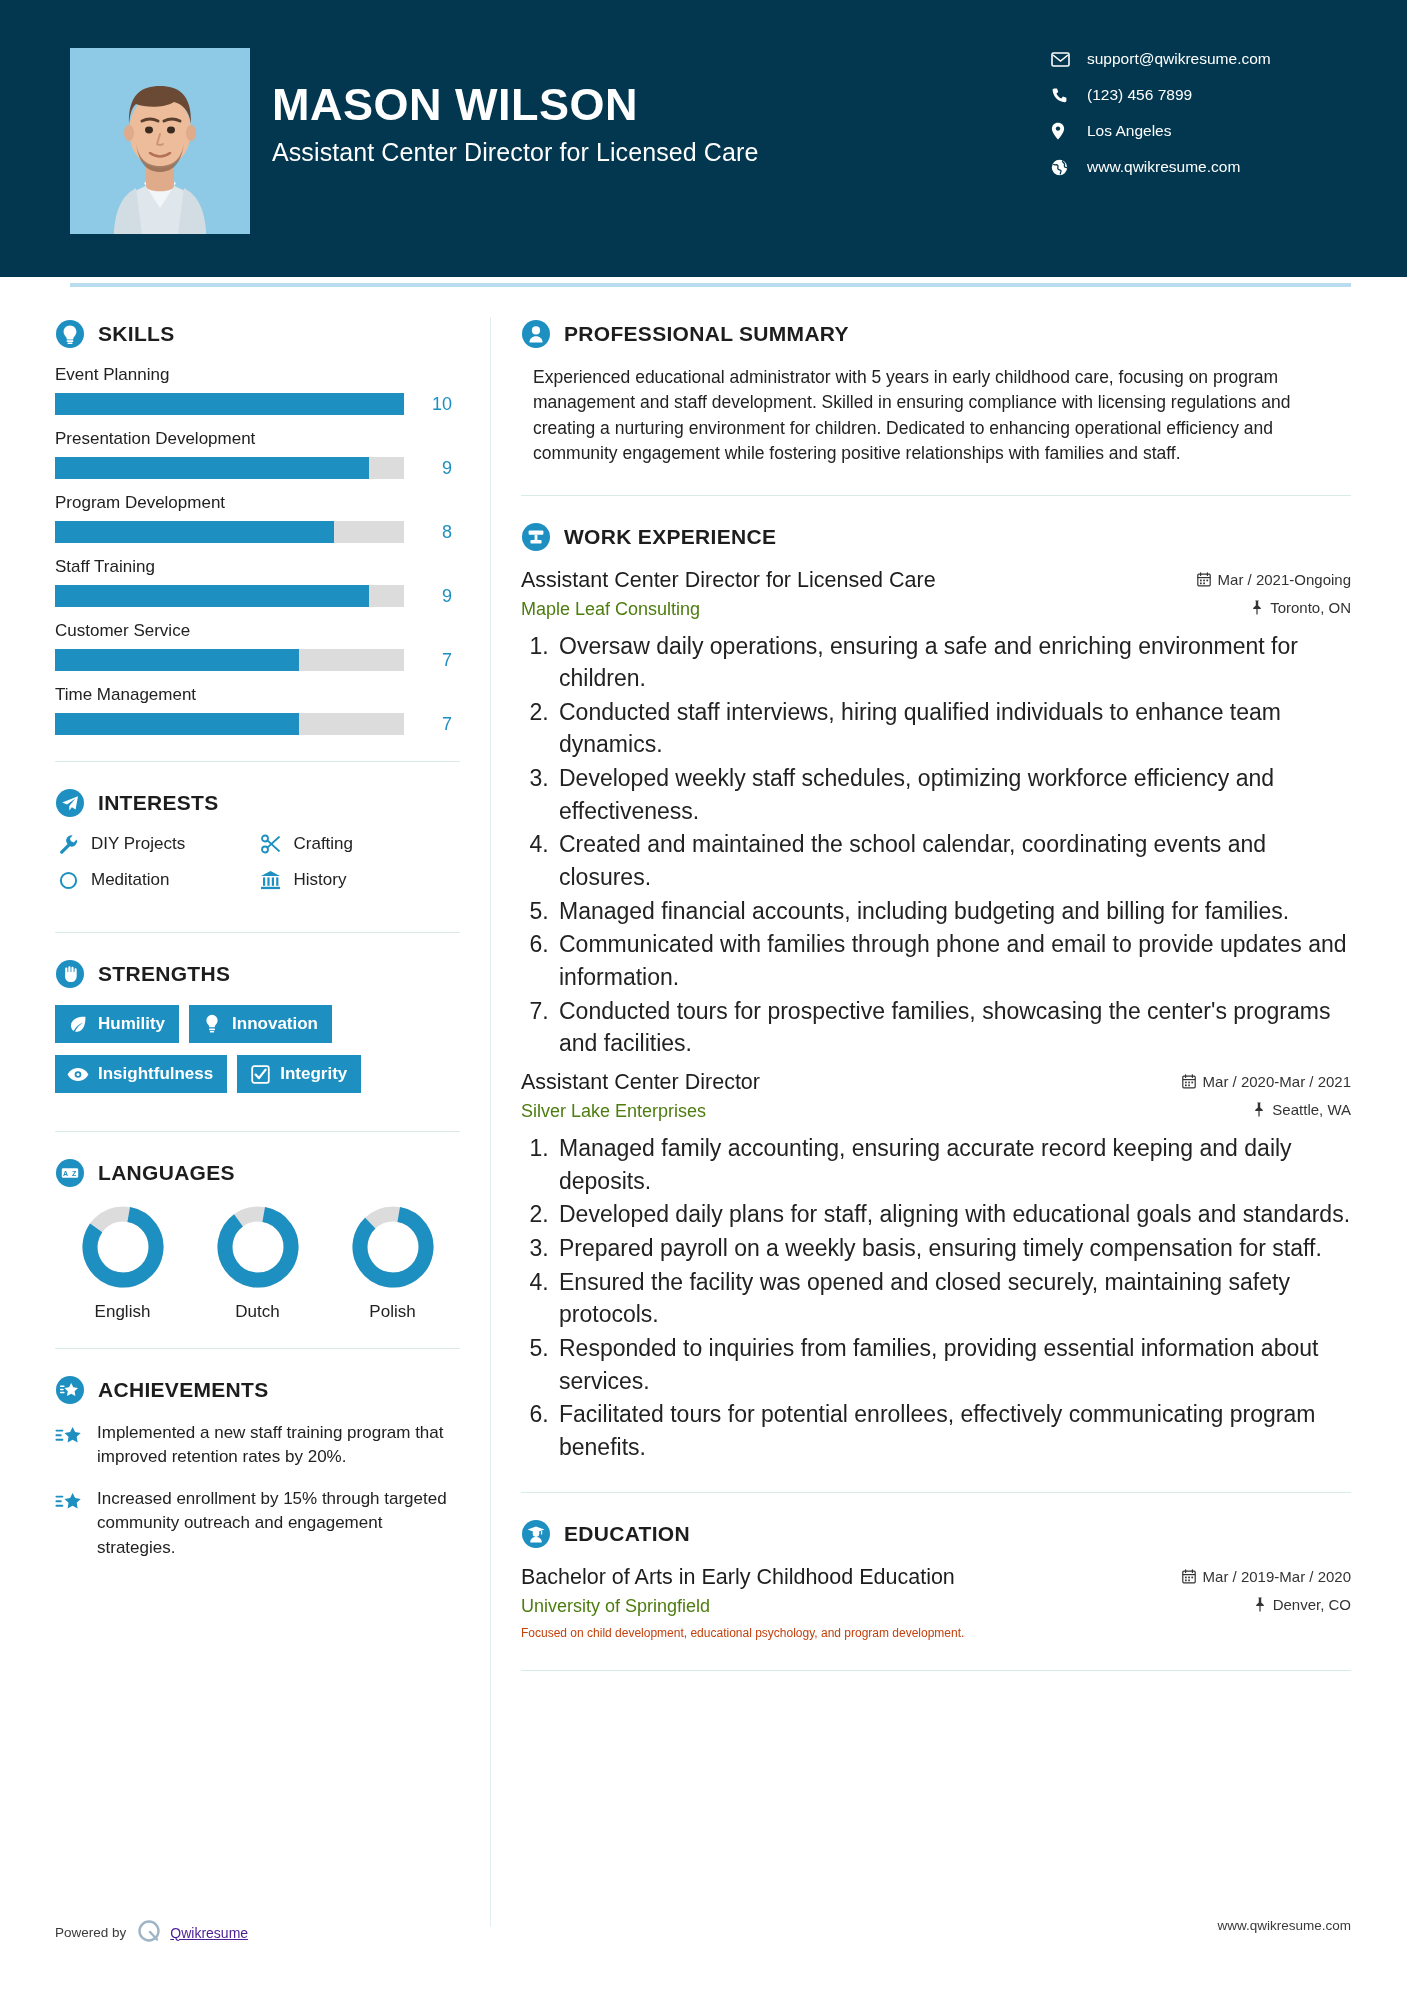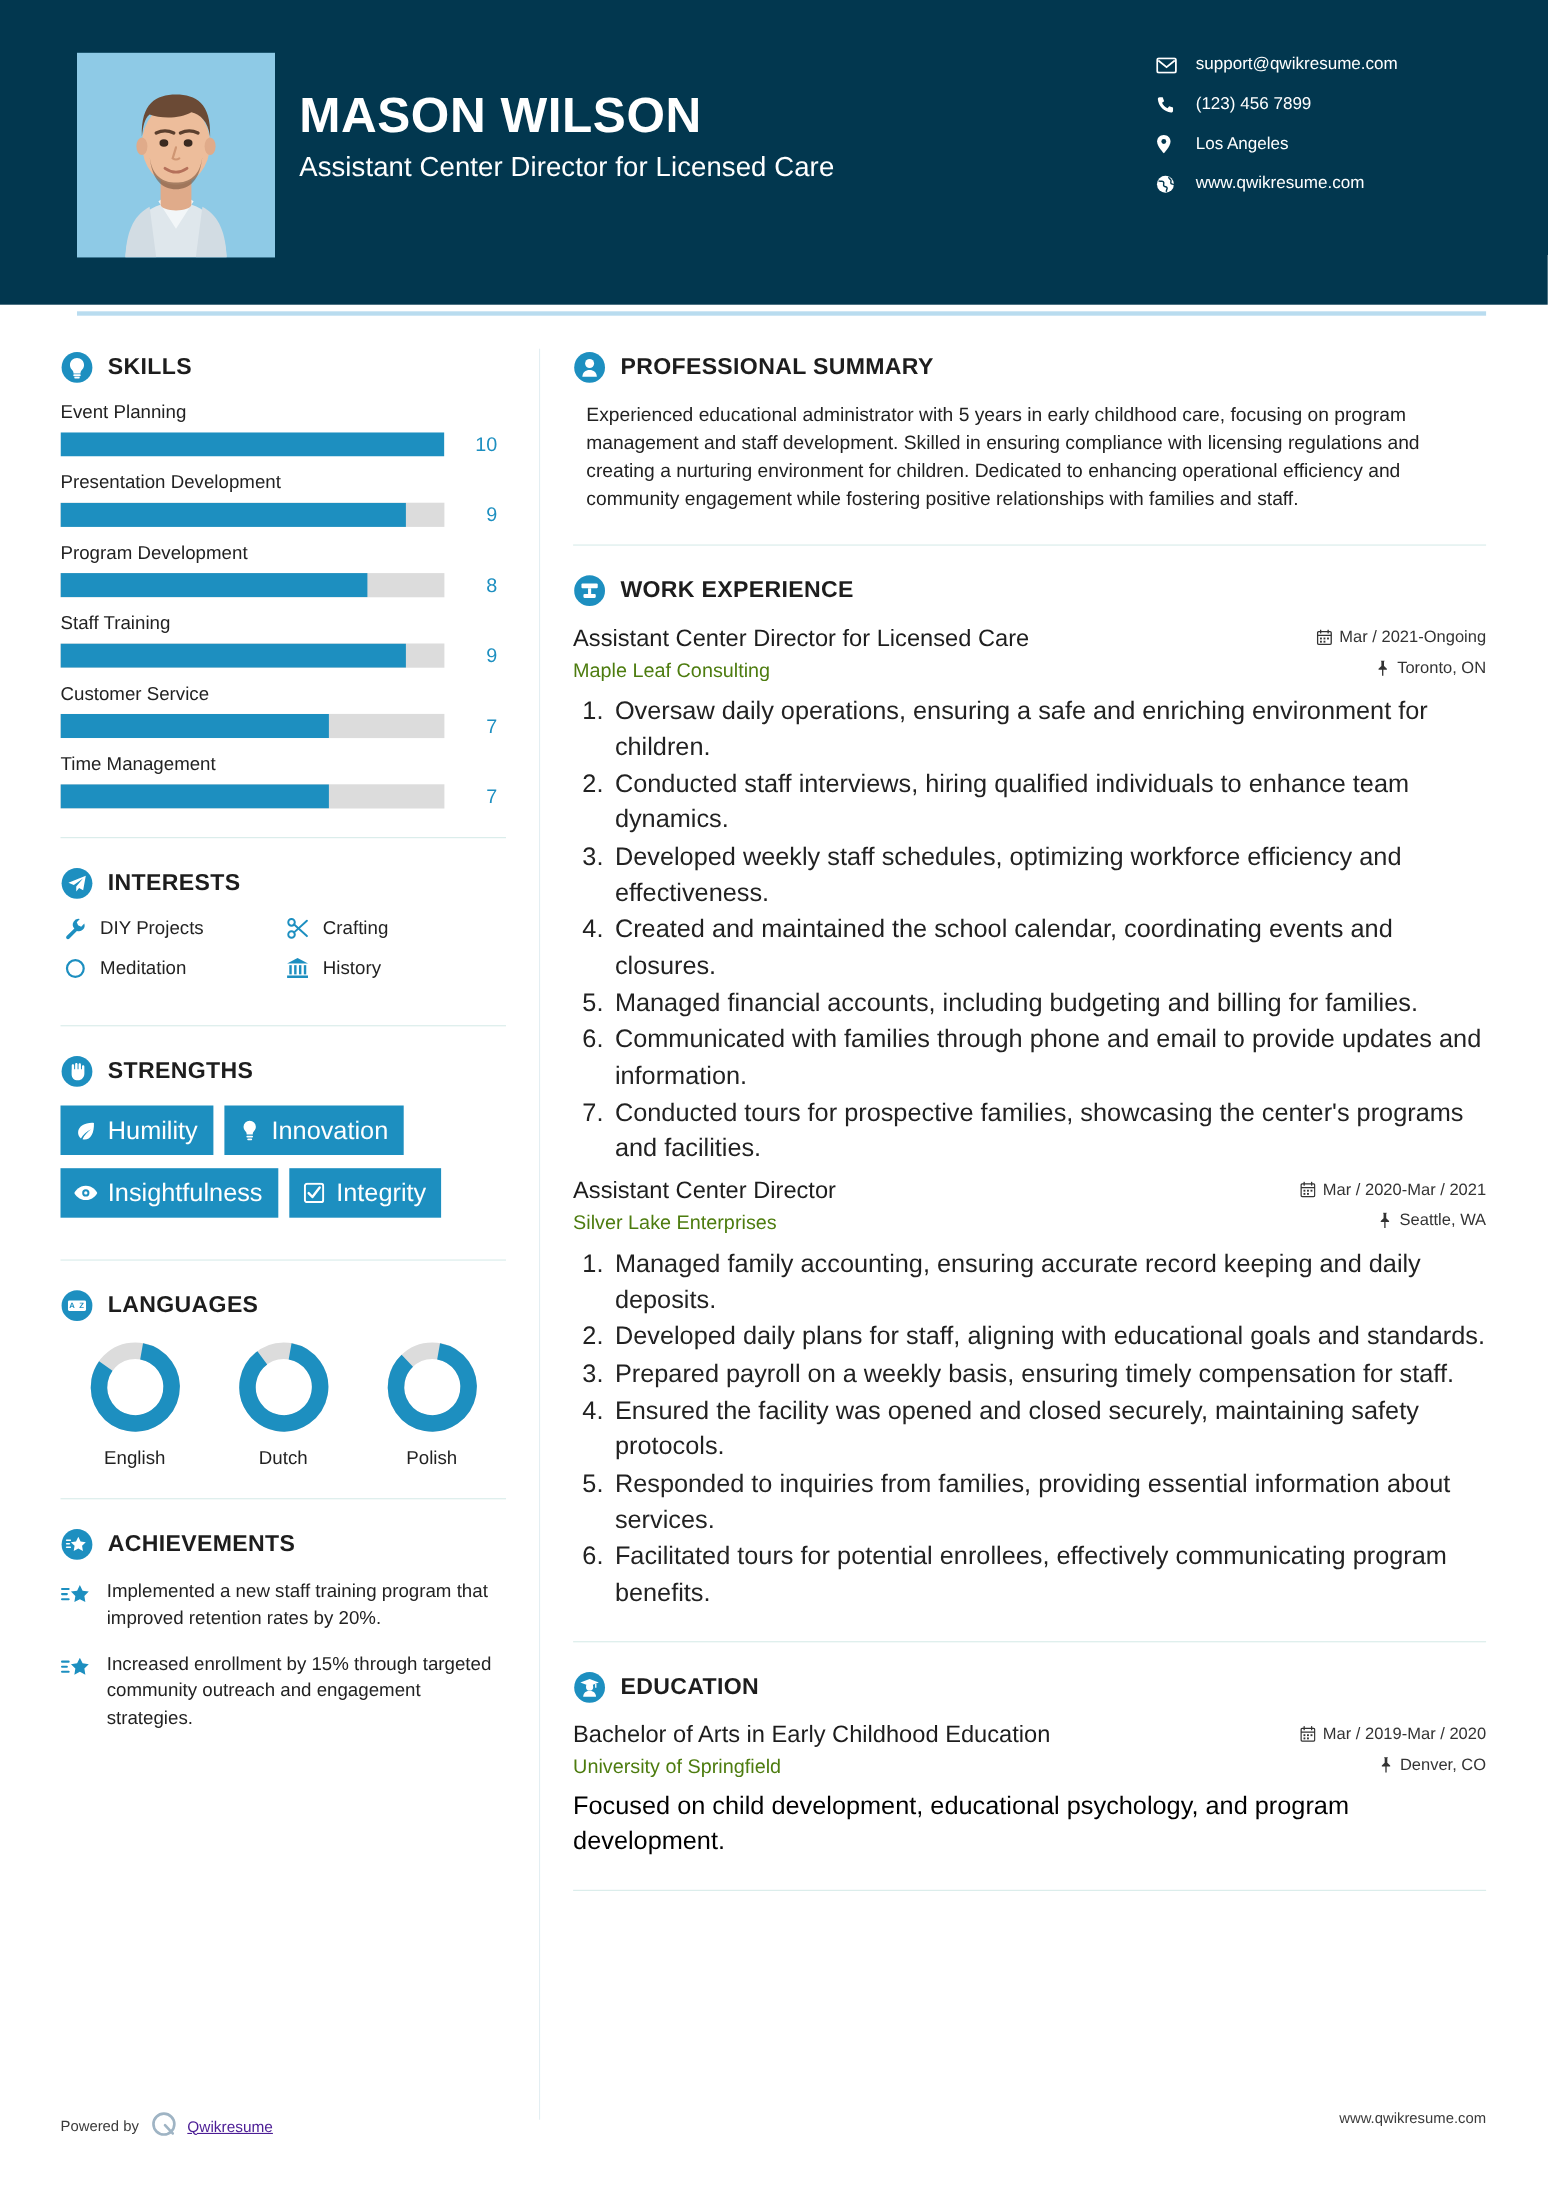--- a/index.html
+++ b/index.html
@@ -187,25 +187,26 @@
     margin-right: 10px;
     display: flex; align-items: center; justify-content: center;
   }
   .interest-ico svg { display: block; }
 
   
   .str-grid { display: flex; flex-wrap: wrap; }
   .str-chip {
     background: #1d8fc0;
     color: #ffffff;
-    font-size: 23px;
+    font-size: 17px;
     padding: 9px 14px 9px 12px;
     display: inline-flex;
     align-items: center;
     margin: 0 10px 12px 0;
+    font-weight: bold;
   }
   .str-chip-ico {
     width: 22px; flex: 0 0 22px;
     margin-right: 9px;
     display: flex; align-items: center; justify-content: center;
   }
   .str-chip-ico svg { display: block; }
 
   
   .lang-row {
@@ -289,22 +290,22 @@
   .job-list {
     margin: 10px 0 0 0;
     padding-left: 34px;
     font-size: 23px;
     color: #222222;
     line-height: 1.42;
   }
   .job-list li { margin-bottom: 1px; padding-left: 4px; }
 
   .edu-desc {
-    font-size: 23px;
-    color: #000000;
+    font-size: 12px;
+    color: #c2410c;
     line-height: 1.42;
     margin-top: 8px;
   }
 
   
   .footer {
     position: absolute;
     left: 0; right: 0;
     bottom: 0;
     height: 72px;

